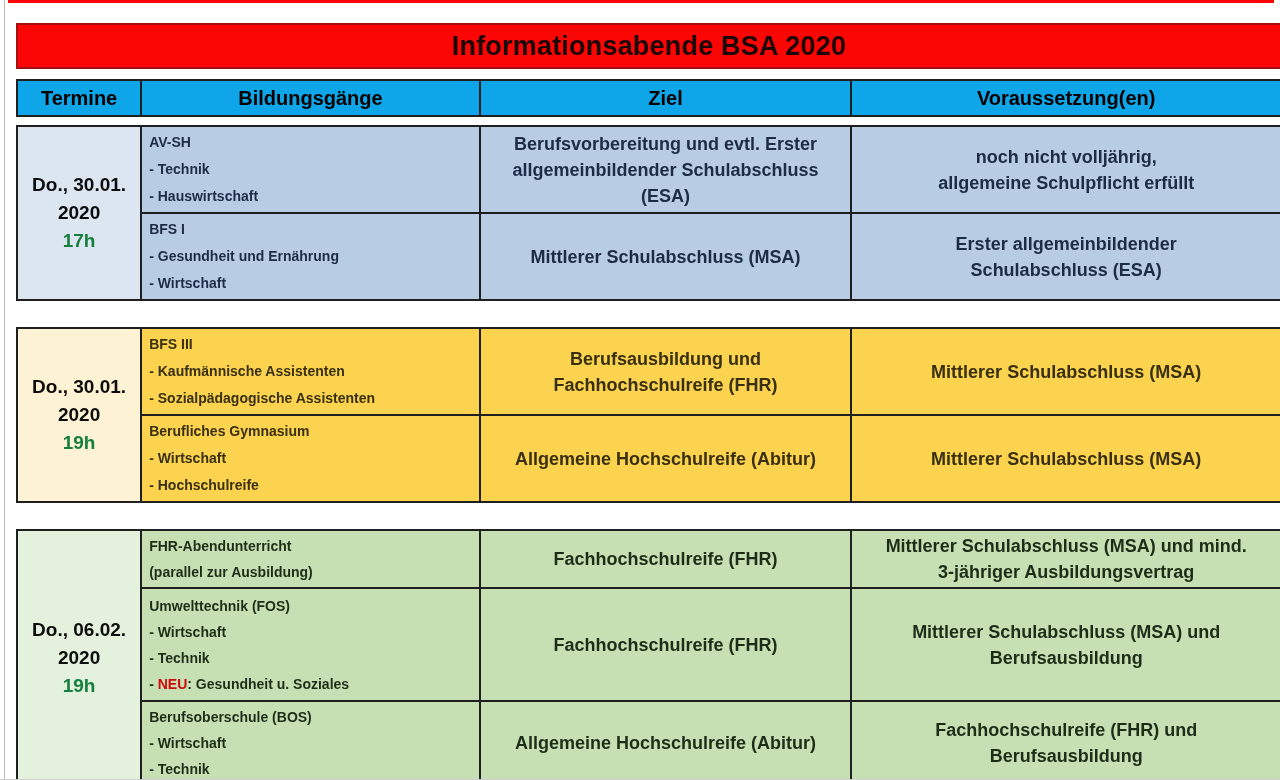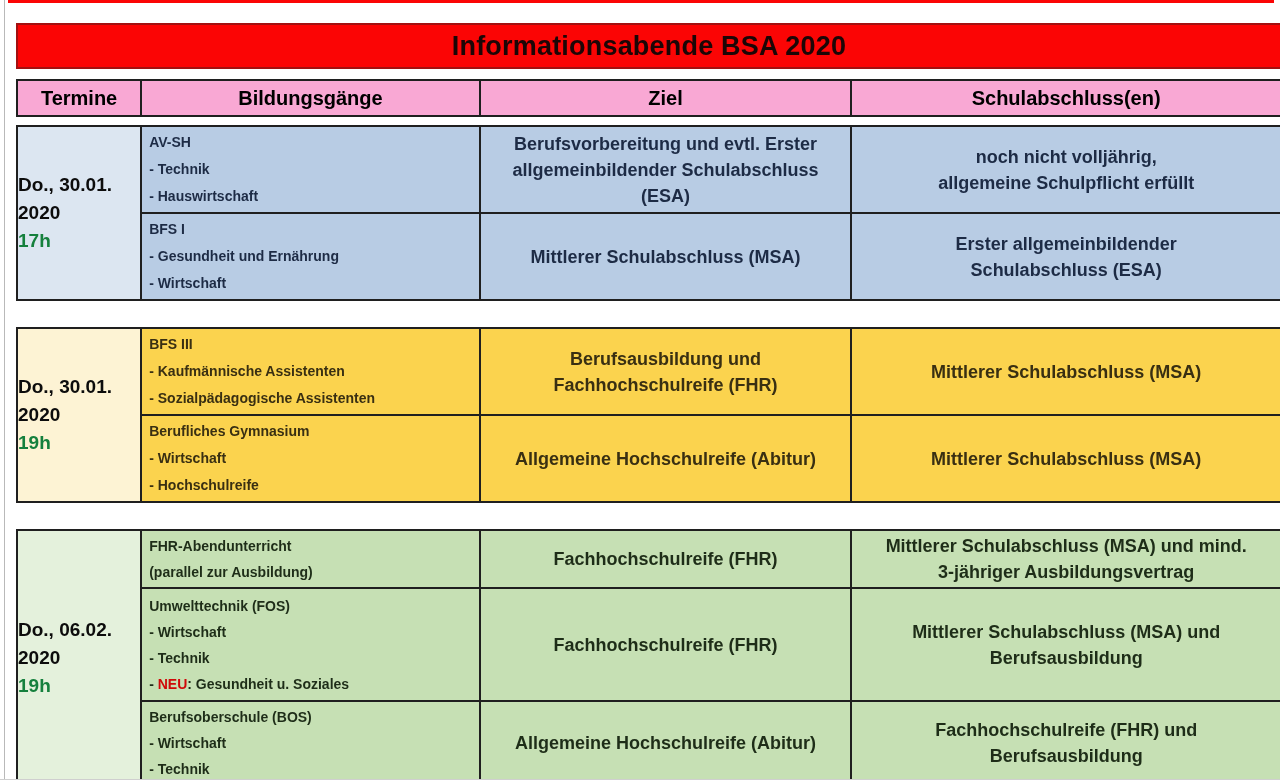--- a/index.html
+++ b/index.html
@@ -13,24 +13,24 @@
   .top-strip{position:absolute;top:0;left:8px;width:1266px;height:3px;background:#fb0505;}
   .content{position:absolute;top:7px;left:16px;margin-top:16px;}
   .title-bar{
     width:1262px;height:42px;background:#fb0505;border:2px solid #a31010;
     display:flex;align-items:center;justify-content:center;
     color:#1c0606;font-size:27px;letter-spacing:.2px;margin-bottom:10px;
   }
   table{border-collapse:collapse;table-layout:fixed;width:1266px;}
   td,th{border:2px solid #1f1f1f;padding:0;overflow:hidden;}
   .header-tbl{margin-bottom:8px;}
-  .header-tbl th{background:#f9a8d4;color:#000;font-size:20px;height:34px;}
+  .header-tbl th{background:#0ea5e9;color:#000;font-size:20px;height:34px;}
   .sec{margin-bottom:26px;}
   .sec:last-child{margin-bottom:0;}
-  .termine{font-size:19px;line-height:28px;color:#0c0c0c;}
+  .termine{text-align:center;font-size:19px;line-height:28px;color:#0c0c0c;}
   .time{color:#15803d;}
   .accent{color:#d00909;}
   .progs{text-align:left;padding:2px 4px 2px 7px;}
   .progs .ln{line-height:27px;white-space:nowrap;font-size:14px;}
   .sec-green .progs .ln{line-height:26px;}
   .cc{text-align:center;padding:2px 4px;}
   .cc .ln{line-height:26px;font-size:18px;}
   .sec-blue .main{background:#b8cce4;color:#1d2b45;}
   .sec-blue .termine{background:#dce6f1;}
   .sec-yellow .main{background:#fbd34e;color:#392f12;}
@@ -56,21 +56,21 @@
         <col style="width:124px">
         <col style="width:338px">
         <col style="width:371px">
         <col style="width:429px">
       </colgroup>
     <tbody>
         <tr>
       <th>Termine</th>
       <th>Bildungsgänge</th>
       <th>Ziel</th>
-      <th>Schulabschluss(en)</th>
+      <th>Voraussetzung(en)</th>
     </tr>
   </tbody>
     </table>
 
   <table class="sec sec-blue">
     <colgroup>
         <col style="width:124px">
         <col style="width:338px">
         <col style="width:371px">
         <col style="width:429px">

